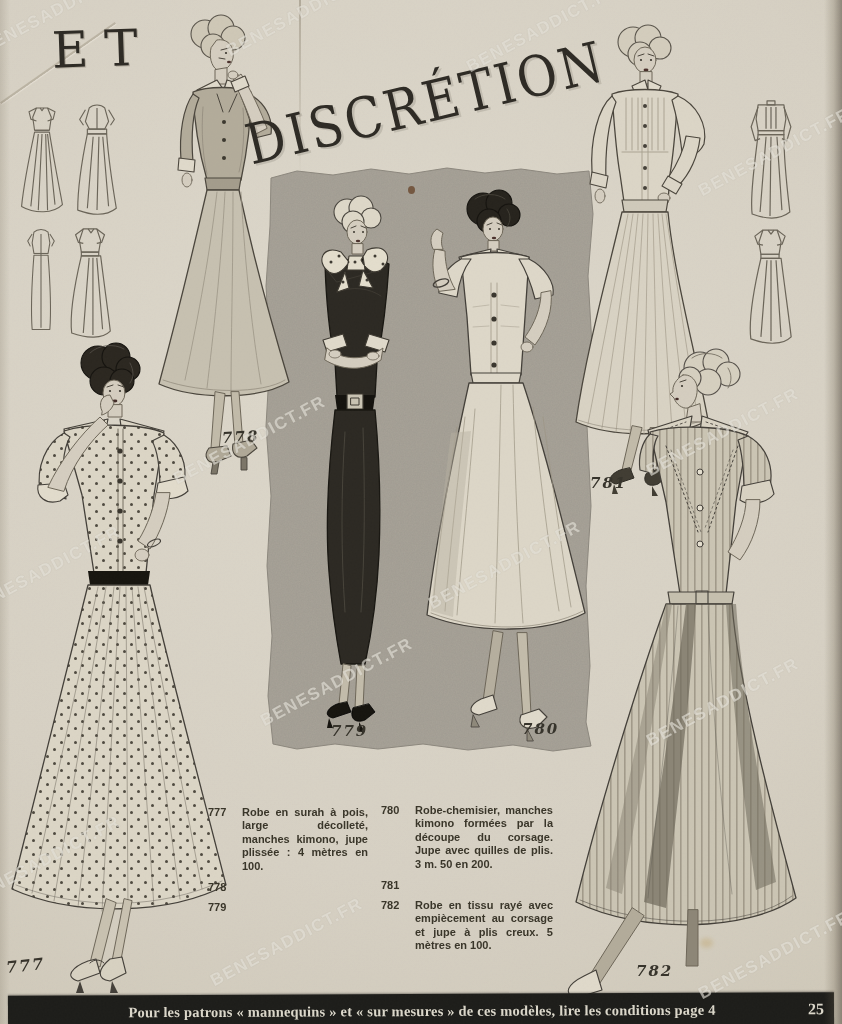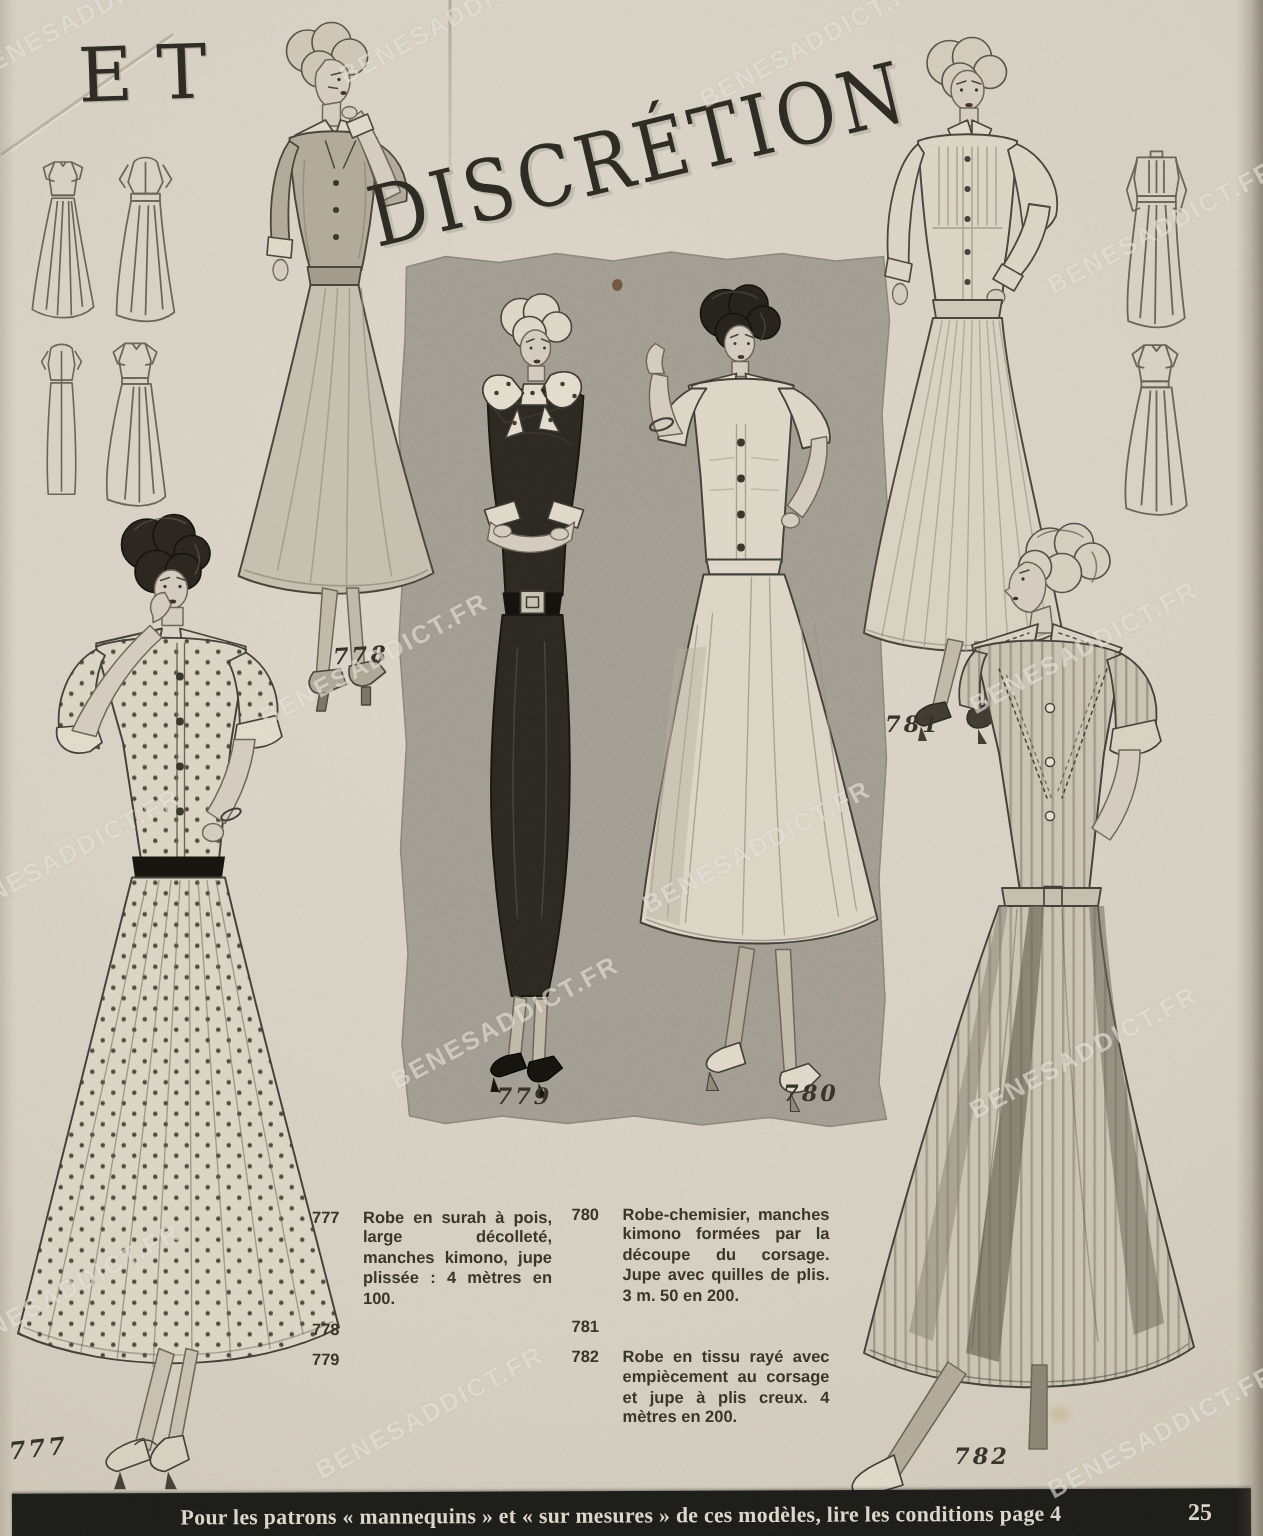--- a/index.html
+++ b/index.html
@@ -47,21 +47,21 @@
     display:flex; align-items:center; transform:rotate(-0.25deg);
     box-shadow:0 -1px 2px rgba(0,0,0,0.35);
   }
   .footer-text {
     flex:1; text-align:center; padding-left:36px;
     font-family:"Liberation Serif", serif; font-weight:700; font-size:14.5px;
     color:#dcd8cb; letter-spacing:0.2px;
   }
   .footer-page {
     font-family:"Liberation Serif", serif; font-weight:700; font-size:16px;
-    color:#dcd8cb; margin-left:8px; margin-right:26px;
+    color:#dcd8cb; margin-left:8px; margin-right:10px;
   }
   
   .thumb { position:absolute; z-index:8; }
   .panel-svg { position:absolute; left:263px; top:166px; z-index:5; }
   .fig { position:absolute; z-index:10; }
   .grain { position:absolute; left:0; top:0; z-index:50; pointer-events:none; opacity:0.55; }
   .edge-right { position:absolute; right:0; top:0; width:18px; height:100%; z-index:35;
     background:linear-gradient(to right, rgba(101,91,74,0) 0%, rgba(101,91,74,0.25) 55%, rgba(70,62,49,0.5) 100%); }
   .edge-left { position:absolute; left:0; top:0; width:10px; height:100%; z-index:35;
     background:linear-gradient(to left, rgba(101,91,74,0), rgba(101,91,74,0.18)); }
@@ -466,21 +466,21 @@
   <div class="desc-col" style="left:381px;top:804px;width:172px">
     <div class="desc-item">
       <span class="desc-num">780</span>
       <span class="desc-text">Robe-chemisier, manches kimono formées par la découpe du corsage. Jupe avec quilles de plis. 3 m. 50 en 200.</span>
     </div>
     <div class="desc-item">
       <span class="desc-num">781</span>
     </div>
     <div class="desc-item">
       <span class="desc-num">782</span>
-      <span class="desc-text">Robe en tissu rayé avec empiècement au corsage et jupe à plis creux. 4 mètres en 200.</span>
+      <span class="desc-text">Robe en tissu rayé avec empiècement au corsage et jupe à plis creux. 5 mètres en 100.</span>
     </div>
   </div>
 
   <div class="footer-bar">
     <span class="footer-text">Pour les patrons « mannequins » et « sur mesures » de ces modèles, lire les conditions page 4</span>
     <span class="footer-page">25</span>
   </div>
 
   <div class="edge-left"></div>
   <div class="edge-right"></div>

